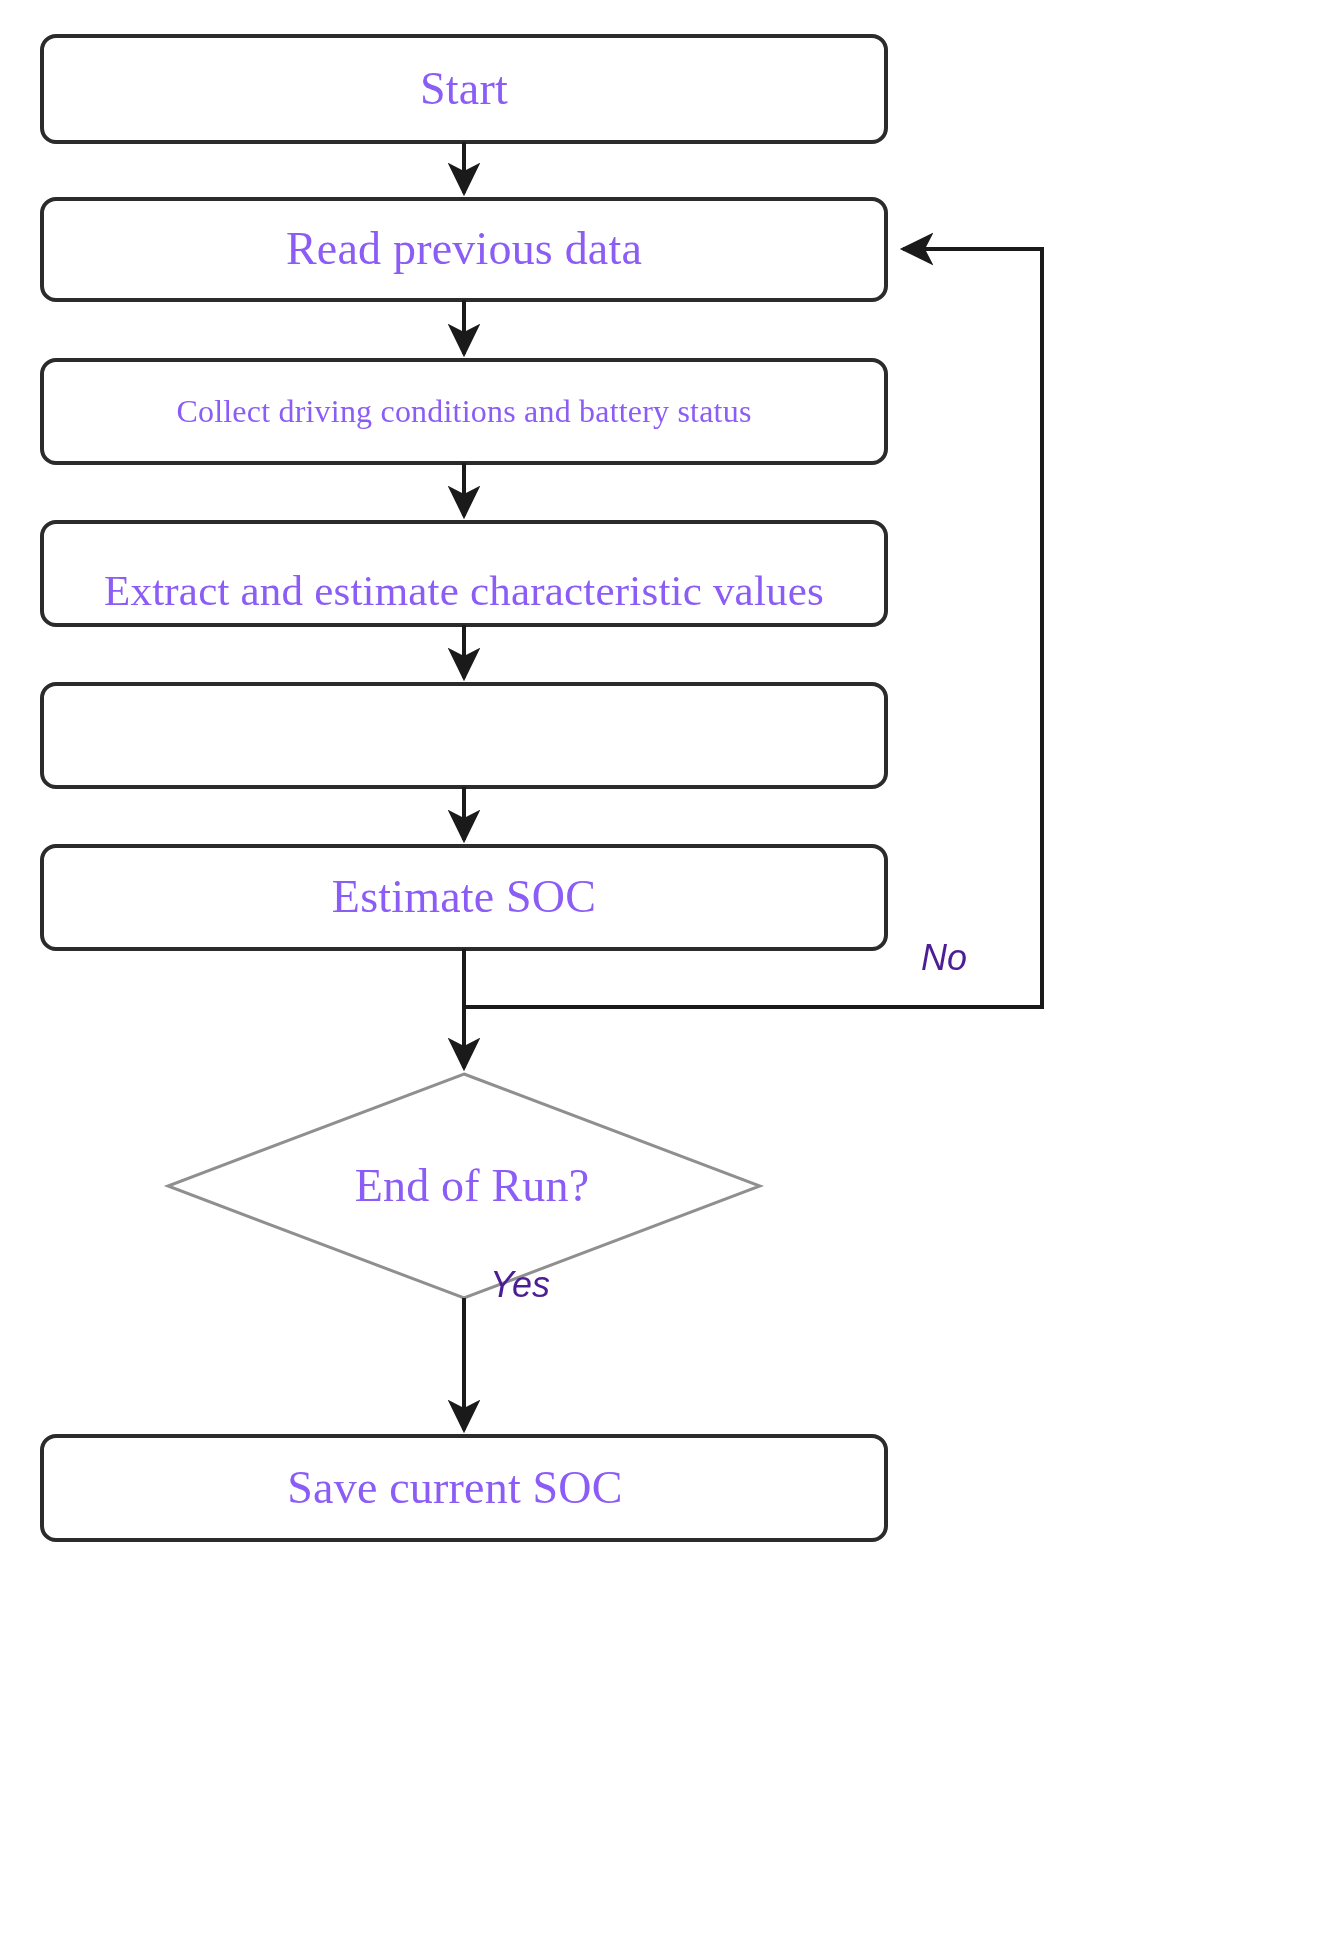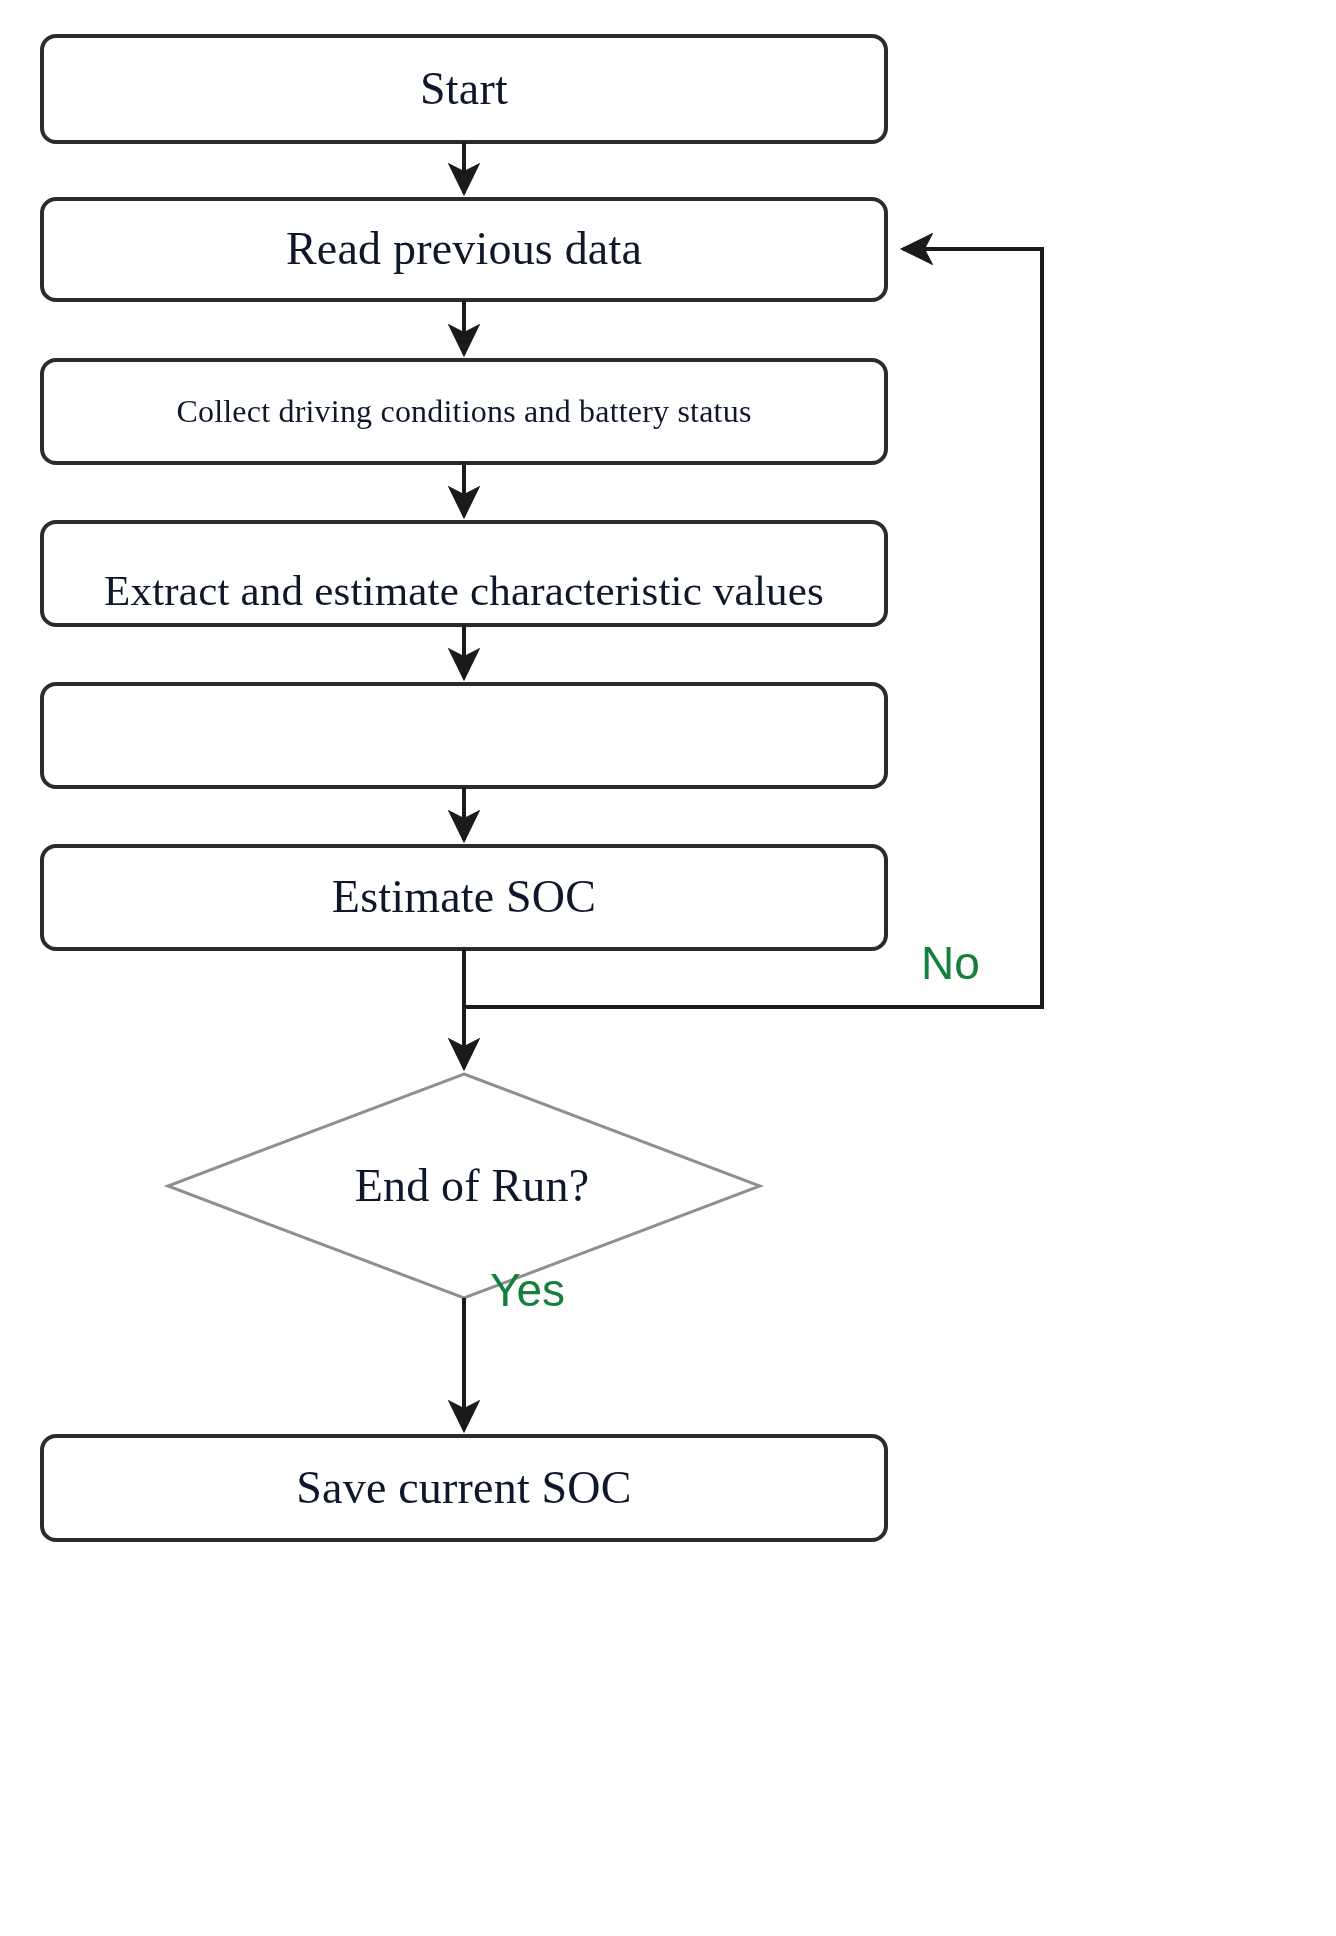--- a/index.html
+++ b/index.html
@@ -21,36 +21,37 @@
     top: 0;
     width: 1336px;
     height: 1936px;
   }
   .node-label {
     position: absolute;
     display: flex;
     align-items: center;
     justify-content: center;
     text-align: left;
-    color: #0f172a;
+    color: #8b5cf6;
     font-family: "Liberation Serif", "DejaVu Serif", serif;
     font-size: 46px;
     line-height: 1.05;
     letter-spacing: 0.2px;
     white-space: nowrap;
     pointer-events: none;
   }
   .edge-label {
     position: absolute;
-    color: #15803d;
+    color: #4c1d95;
     font-family: "Liberation Sans", "DejaVu Sans", sans-serif;
-    font-size: 46px;
+    font-size: 36px;
     line-height: 1;
     white-space: nowrap;
     pointer-events: none;
+    font-style: italic;
   }
 </style>
 </head>
 <body>
 
 <div id="canvas">
 
   <svg class="flow-svg" viewBox="0 0 1336 1936" xmlns="http://www.w3.org/2000/svg">
     <defs>
       <marker id="arrowhead" markerWidth="9" markerHeight="9" refX="7.6" refY="4.5" orient="auto" markerUnits="strokeWidth">
@@ -97,19 +98,19 @@
 
   <div class="node-label" style="left:42px; top:360px; width:844px; height:103px; font-size:32px;">Collect driving conditions and battery status</div>
 
   <div class="node-label" style="left:42px; top:539px; width:844px; height:103px; font-size:43px;">Extract and estimate characteristic values</div>
 
 
   <div class="node-label" style="left:42px; top:846px; width:844px; height:103px;">Estimate SOC</div>
 
   <div class="node-label" style="left:176px; top:1134px; width:592px; height:104px;">End of Run?</div>
 
-  <div class="node-label" style="left:42px; top:1436px; width:844px; height:104px;">Save current SOC</div>
+  <div class="node-label" style="left:33px; top:1436px; width:844px; height:104px;">Save current SOC</div>
 
   <div class="edge-label" style="left:921px; top:940px;">No</div>
 
   <div class="edge-label" style="left:490px; top:1267px;">Yes</div>
 
 </div>
 
 </body></html>

